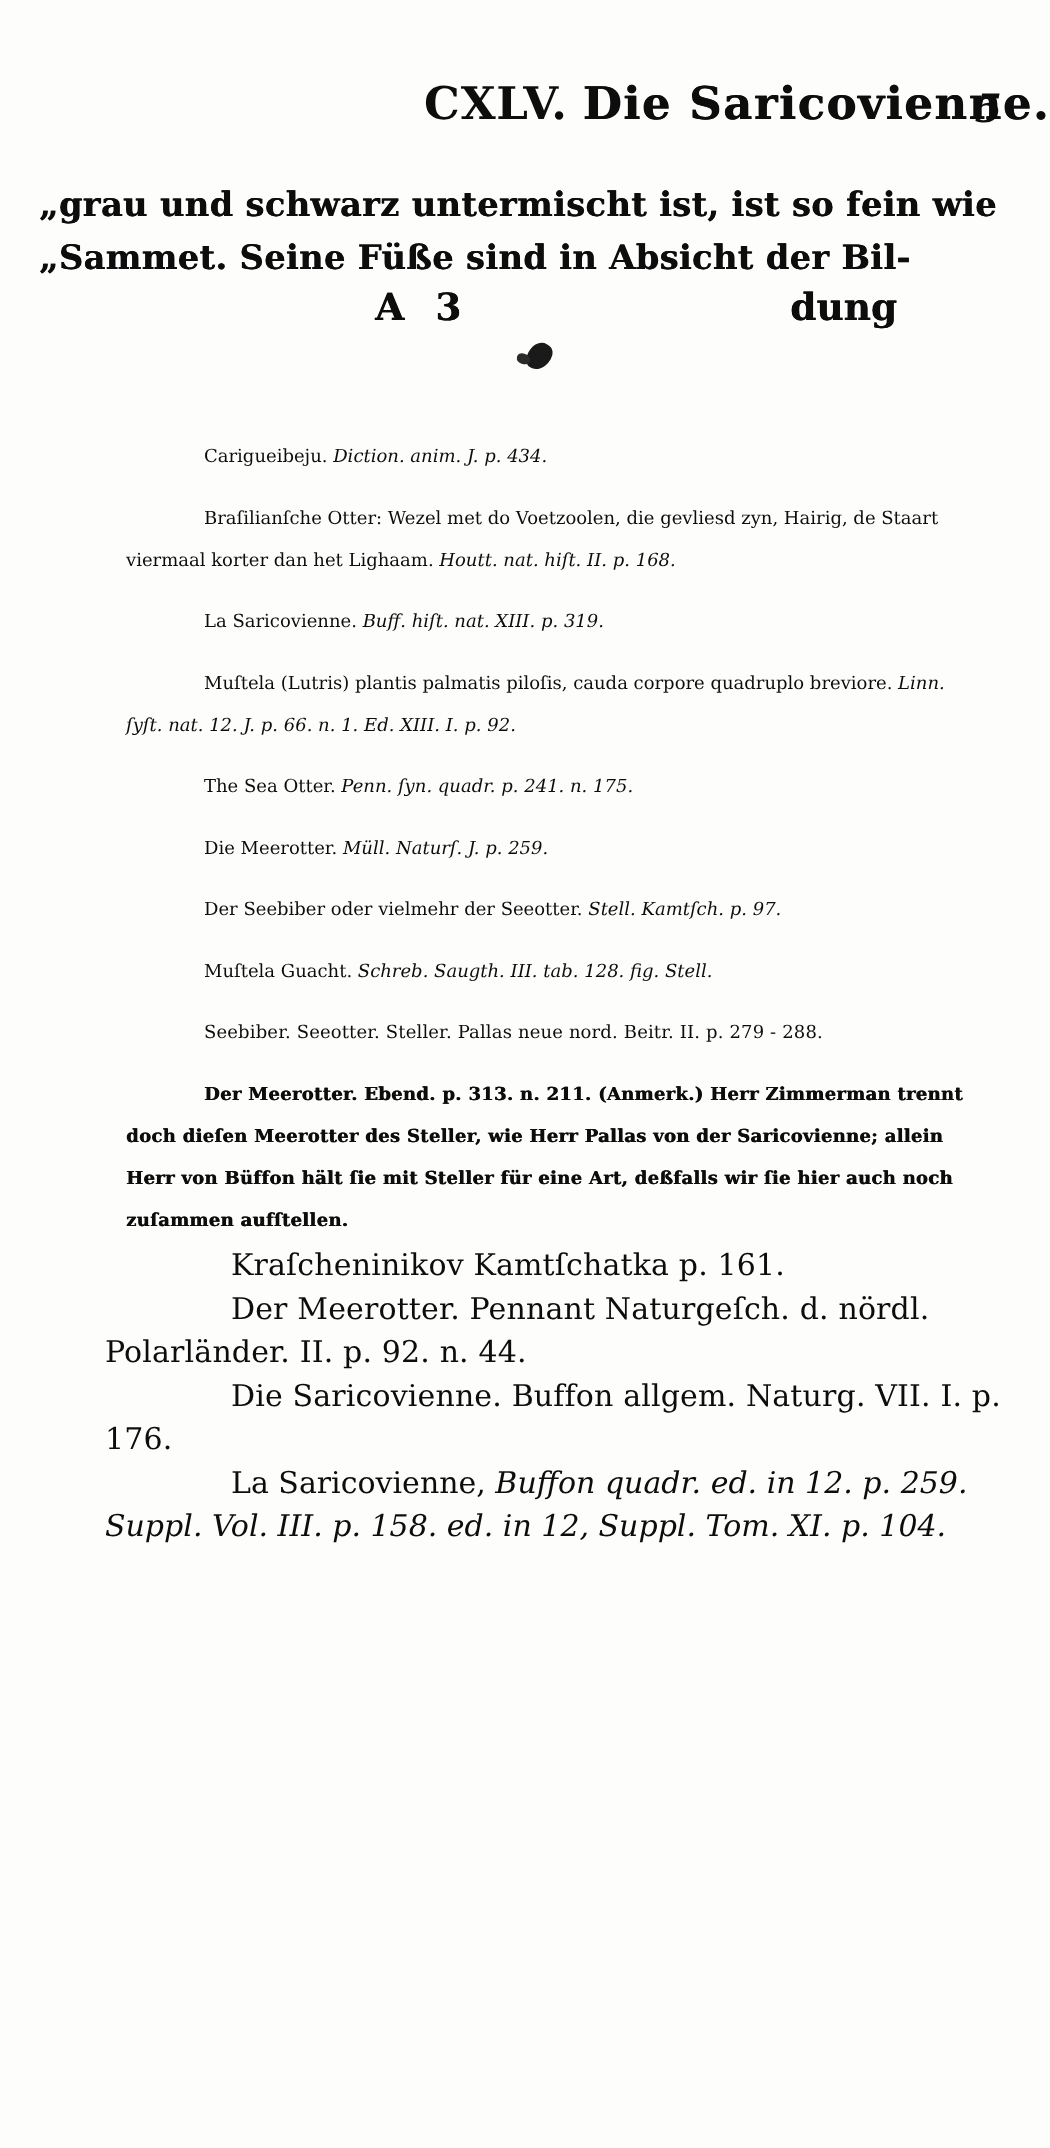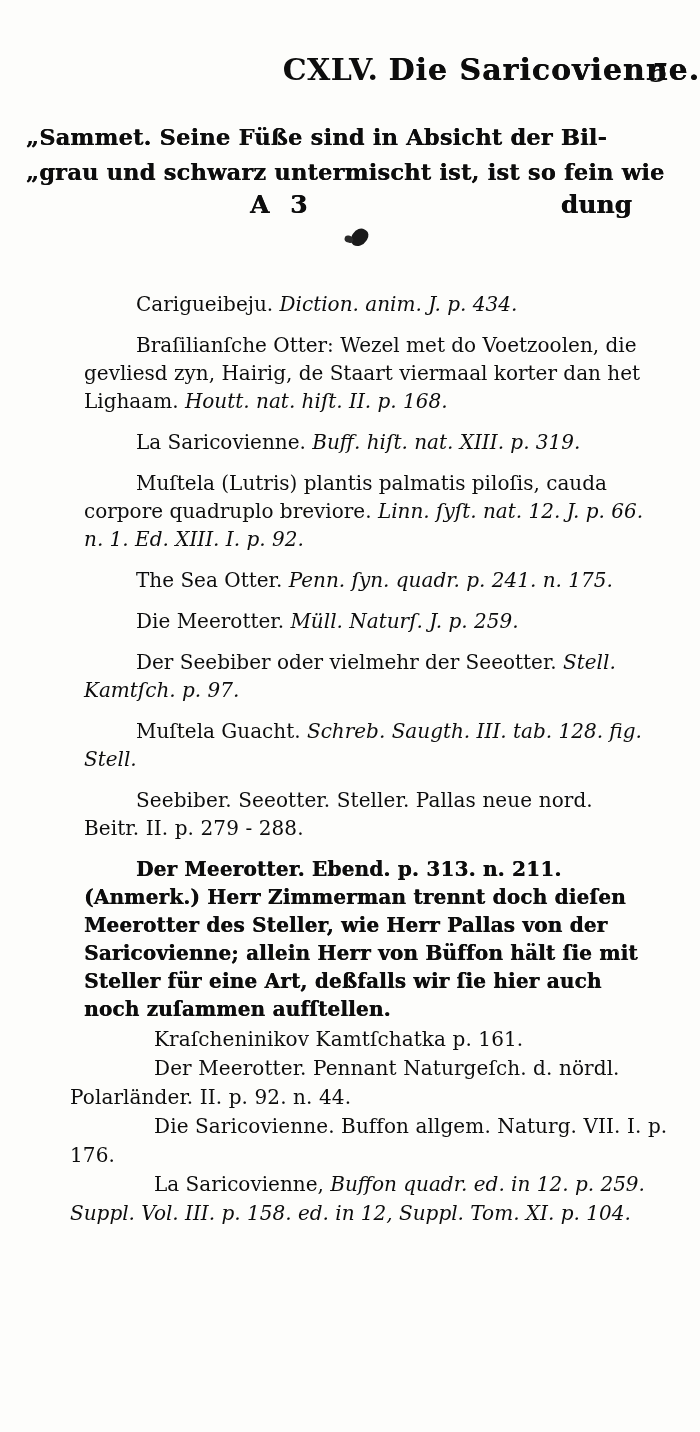--- a/index.html
+++ b/index.html
@@ -19,32 +19,32 @@
   .title-fraktur { letter-spacing: 1px; text-shadow: 0.4px 0 0 currentColor; }
   .page-num { position: absolute; right: 32px; top: 58px; font-size: 26px; font-weight: 700; font-style: italic; }
 
   
   .quote { margin: 22px 24px 0 26px; font-size: 22.5px; line-height: 35px; font-weight: 700; letter-spacing: 0.2px; text-shadow: 0.3px 0 0 currentColor; }
   .quote-line { white-space: nowrap; }
 
   
   .sig-row { position: relative; height: 36px; margin: 0 24px 0 26px; font-size: 25px; font-weight: 700; text-shadow: 0.3px 0 0 currentColor; }
   .signature { position: absolute; left: 224px; top: 0; letter-spacing: 6px; }
-  .catchword { position: absolute; right: 44px; top: 0; }
+  .catchword { position: absolute; right: 78px; top: 0; }
 
   
   .smudge { position: absolute; left: 352px; top: 228px; width: 15px; height: 19px;
             background: #1a1a1a; border-radius: 60% 45% 70% 50%; transform: rotate(32deg); }
   .smudge::after { content: ""; position: absolute; left: -5px; top: 13px; width: 9px; height: 7px;
             background: #2a2a2a; border-radius: 50% 70% 50% 60%; transform: rotate(-20deg); }
 
   
   .biblio-a { margin: 64px 56px 0 84px; }
   .biblio-b { margin: 2px 18px 0 30px; }
-  .entry { margin: 0; font-size: 20px; line-height: 28px; }
+  .entry { margin: 0; font-size: 12px; line-height: 28px; }
   .biblio-a .entry { text-indent: 52px; margin-top: 13px; }
   .biblio-a .entry:first-child { margin-top: 0; }
   .biblio-b .entry { text-indent: 84px; line-height: 29px; margin-top: 0; font-size: 20px; margin-left: 40px; }
 
   .seg-roman { font-family: "DejaVu Serif", serif; }
   .seg-italic { font-family: "DejaVu Serif", serif; font-style: italic; }
   .seg-fraktur { font-weight: 400; letter-spacing: 0.1px; }
   .seg-frakturBold { font-weight: 700; letter-spacing: 0.2px; text-shadow: 0.4px 0 0 currentColor; }
 </style>
 </head>
@@ -53,22 +53,22 @@
 <div class="page">
 
   <div class="header">
     <div class="header-title">
       <span class="chapter-num">CXLV.</span><span class="title-fraktur">Die Saricovienne.</span>
     </div>
     <div class="page-num">5</div>
   </div>
 
   <div class="quote">
+    <div class="quote-line">„grau und schwarz untermischt ist, ist so fein wie</div>
     <div class="quote-line">„Sammet.  Seine Füße sind in Absicht der Bil-</div>
-    <div class="quote-line">„grau und schwarz untermischt ist, ist so fein wie</div>
   </div>
 
   <div class="sig-row">
     <span class="signature">A 3</span>
     <span class="catchword">dung</span>
   </div>
 
   <div class="smudge"></div>
 
   <div class="biblio-a">

